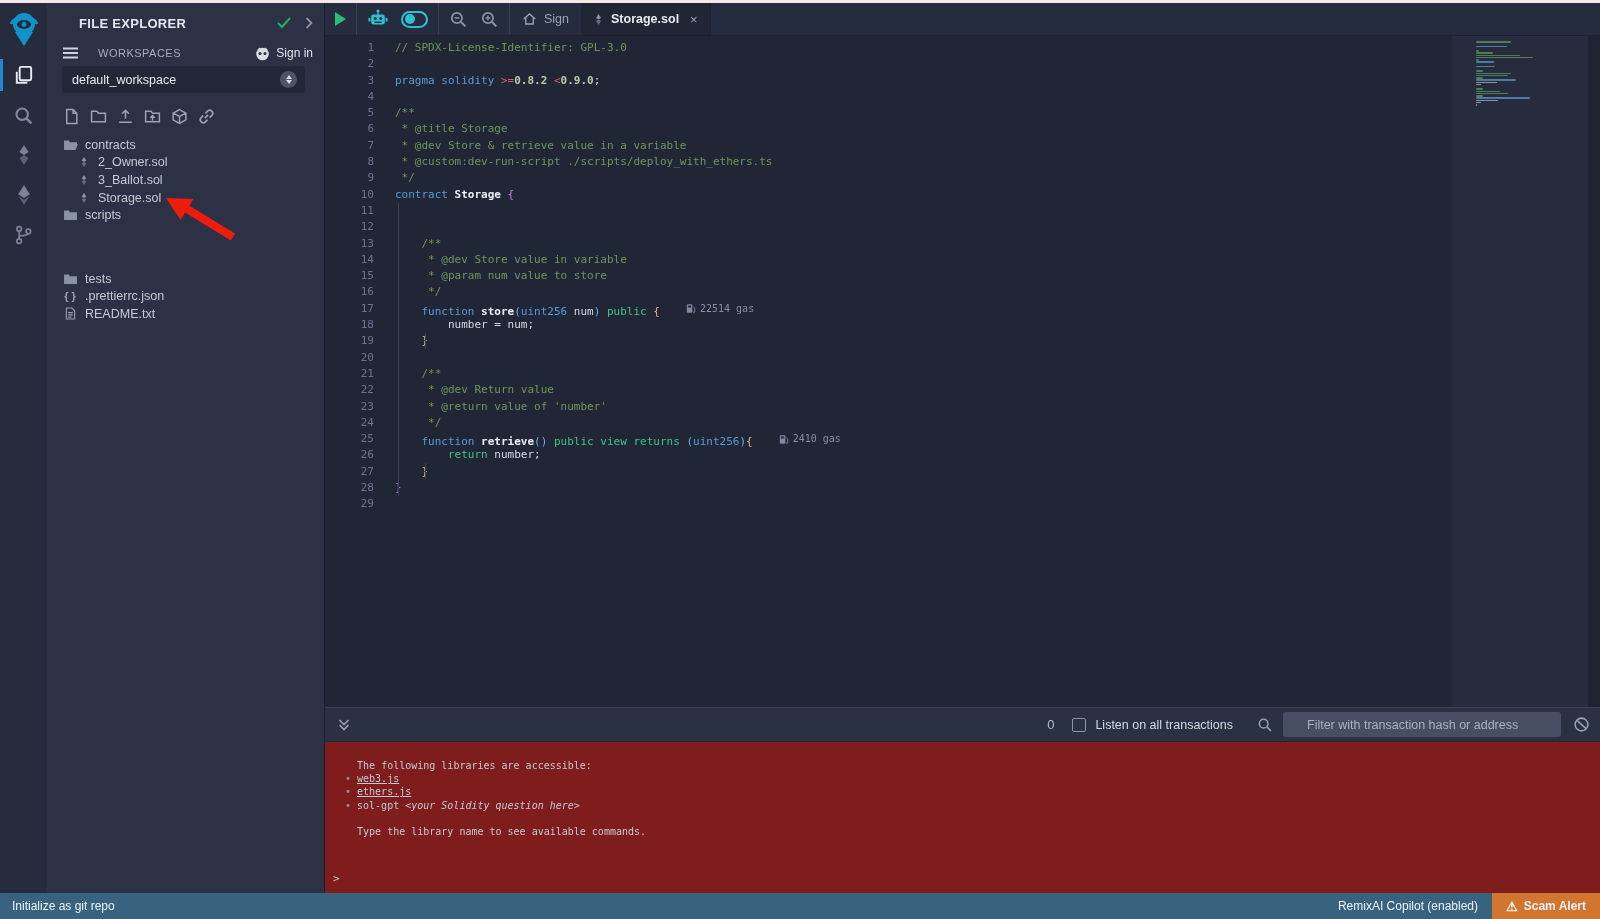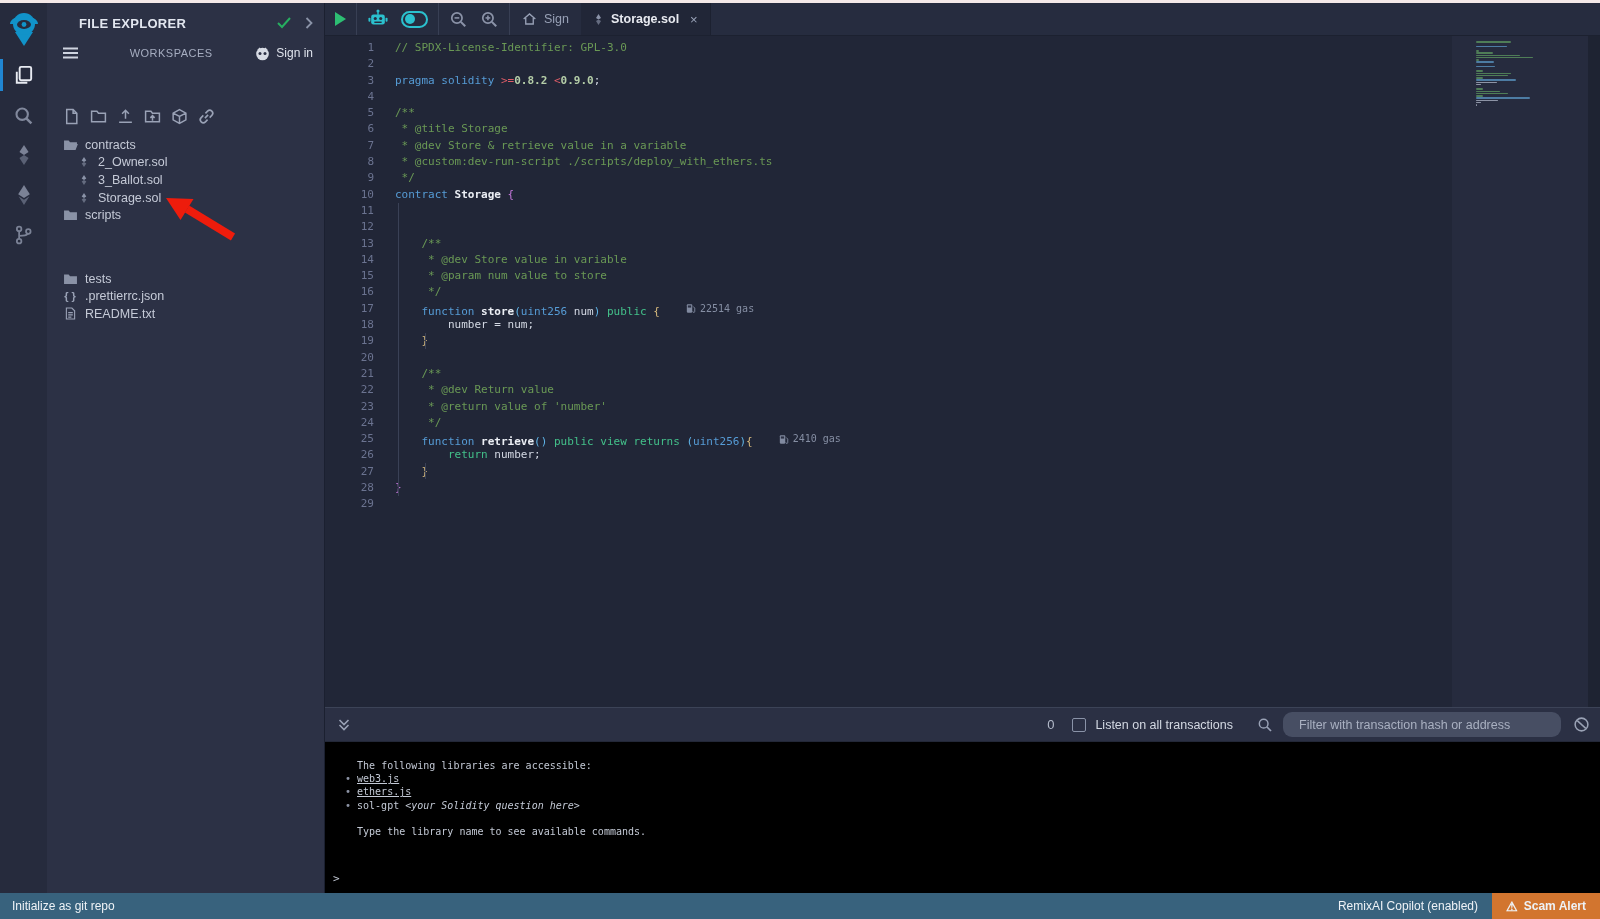--- a/index.html
+++ b/index.html
@@ -14,21 +14,21 @@
   
   #rail { left:0; top:3px; width:47px; height:890px; background:#262b3d; }
   .rail-icon { position:relative; width:47px; height:40px; display:flex; align-items:center; justify-content:center; cursor:pointer; }
   .rail-active-bar { position:absolute; left:0; top:4px; width:3px; height:32px; background:#2086d2; }
 
   
   #panel { left:47px; top:3px; width:278px; height:890px; background:#2c3145; border-right:1px solid #1b2030; }
   #panel-header { position:absolute; left:16px; top:10px; width:250px; height:20px; display:flex; align-items:center;padding-left:16px; }
   #panel-title { font-size:13px; font-weight:bold; color:#e2e6ef; letter-spacing:.3px; flex:1; }
   #ws-row { position:absolute; left:16px; top:40px; width:250px; height:20px; display:flex; align-items:center; }
-  #ws-label { font-size:11px; color:#a6adc0; letter-spacing:.5px; margin-left:10px; flex:1;text-align:center; }
+  #ws-label { font-size:11px; color:#a6adc0; letter-spacing:.5px; margin-left:20px; flex:1; }
   #signin { display:flex; gap:5px; cursor:pointer; }
   #signin span { font-size:12px; color:#dfe3ec; }
   #ws-select { position:absolute; left:15px; top:63px; width:243px; height:27px; background:#222636; border-radius:4px;
     display:flex; align-items:center; padding:0 8px 0 10px; cursor:pointer; }
   #ws-select .ws-name { flex:1; font-size:12.5px; color:#e6e9f1; }
   .ws-badge { width:17px; height:17px; border-radius:50%; background:#4c5468; display:flex; flex-direction:column; align-items:center; justify-content:center; gap:1px; }
   .ws-badge i { display:block; width:0; height:0; border-left:3.5px solid transparent; border-right:3.5px solid transparent; }
   .ws-badge .up { border-bottom:4px solid #d7dbe4; }
   .ws-badge .dn { border-top:4px solid #d7dbe4; }
   #file-toolbar { position:absolute; left:16px; top:105px; display:flex; gap:10px; }
@@ -69,24 +69,24 @@
   #right-dark { position:absolute; left:1263px; top:0; width:12px; height:671px; background:#1e2332; }
 
   
   #term-bar { position:absolute; left:0; top:704px; width:1275px; height:35px; background:#2b3044;
     border-top:1px solid #3c4357; border-bottom:1px solid #232838; display:flex; align-items:center; padding:0 10px 0 12px; }
   #term-bar .spacer { flex:1; }
   #term-count { font-size:13px; color:#b4bbcb; margin-right:18px; }
   #term-check { width:14px; height:14px; border:1px solid #8a93a8; border-radius:2px; background:transparent; margin-right:9px; cursor:pointer; }
   #term-listen { font-size:12.5px; color:#d3d8e2; margin-right:24px; }
   #term-search { margin-right:10px; cursor:pointer; }
-  #term-filter { width:278px; height:25px; background:#474e63; border:none; border-radius:9px; padding:0 16px;
+  #term-filter { width:278px; height:25px; background:#474e63; border:none; border-radius:3px; padding:0 24px;
     font-size:12.5px; color:#ffffff; outline:none; margin-right:12px; }
   #term-filter::placeholder { color:#a9b0c1; }
-  #term-body { position:absolute; left:0; top:739px; width:1275px; height:151px; background:#000000; }
+  #term-body { position:absolute; left:0; top:739px; width:1275px; height:151px; background:#7f1d1d; }
   #term-lines { position:absolute; left:20px; top:17px; }
   .term-line { height:13.2px; line-height:13.2px; font-family:"DejaVu Sans Mono", monospace; font-size:10px; color:#c3c9d5; white-space:pre; }
   .term-line .bullet { color:#8d94a6; margin-right:6px; }
   .term-line a { color:#c3c9d5; text-decoration:underline; cursor:pointer; }
   .term-line .it { font-style:italic; }
   #term-prompt { position:absolute; left:8px; top:130px; font-family:"DejaVu Sans Mono", monospace; font-size:11px; color:#c3c9d5; }
 
   
   #statusbar { left:0; top:893px; width:1600px; height:26px; background:#38627d; color:#eef2f6; font-size:12px; }
   #sb-left { position:absolute; left:12px; top:0; height:26px; display:flex; align-items:center; }
@@ -167,20 +167,27 @@
       <span id="ws-label">WORKSPACES</span>
       <span id="signin">
         <svg width="17" height="15" viewBox="0 0 17 15" fill="#d7dbe4">
           <circle cx="8.5" cy="8" r="6.3"></circle>
           <path d="M3.2 4.2 L5.4 1.6 L7.2 3.2 Z M13.8 4.2 L11.6 1.6 L9.8 3.2 Z"></path>
           <circle cx="6" cy="7.6" r="1.5" fill="#2c3145"></circle>
           <circle cx="11" cy="7.6" r="1.5" fill="#2c3145"></circle>
         </svg>
         <span>Sign in</span>
       </span>
+    </div>
+    <div id="ws-select">
+      <span class="ws-name">default_workspace</span>
+      <span class="ws-badge">
+          <i class="up"></i>
+          <i class="dn"></i>
+        </span>
     </div>
 
     <div id="file-toolbar">
       <svg class="ft-icon" viewBox="0 0 16 16" fill="none" stroke="#9aa2b6" stroke-width="1.4">
         <path d="M3.5 1.5 h6 l3.5 3.5 v9.5 h-9.5 Z M9.5 1.5 v3.5 h3.5"></path>
       </svg>
       <svg class="ft-icon" viewBox="0 0 16 16" fill="none" stroke="#9aa2b6" stroke-width="1.4">
         <path d="M1.5 3 h5 l1.5 2 h6.5 v8 h-13 Z"></path>
       </svg>
       <svg class="ft-icon" viewBox="0 0 16 16" fill="none" stroke="#9aa2b6" stroke-width="1.4">

